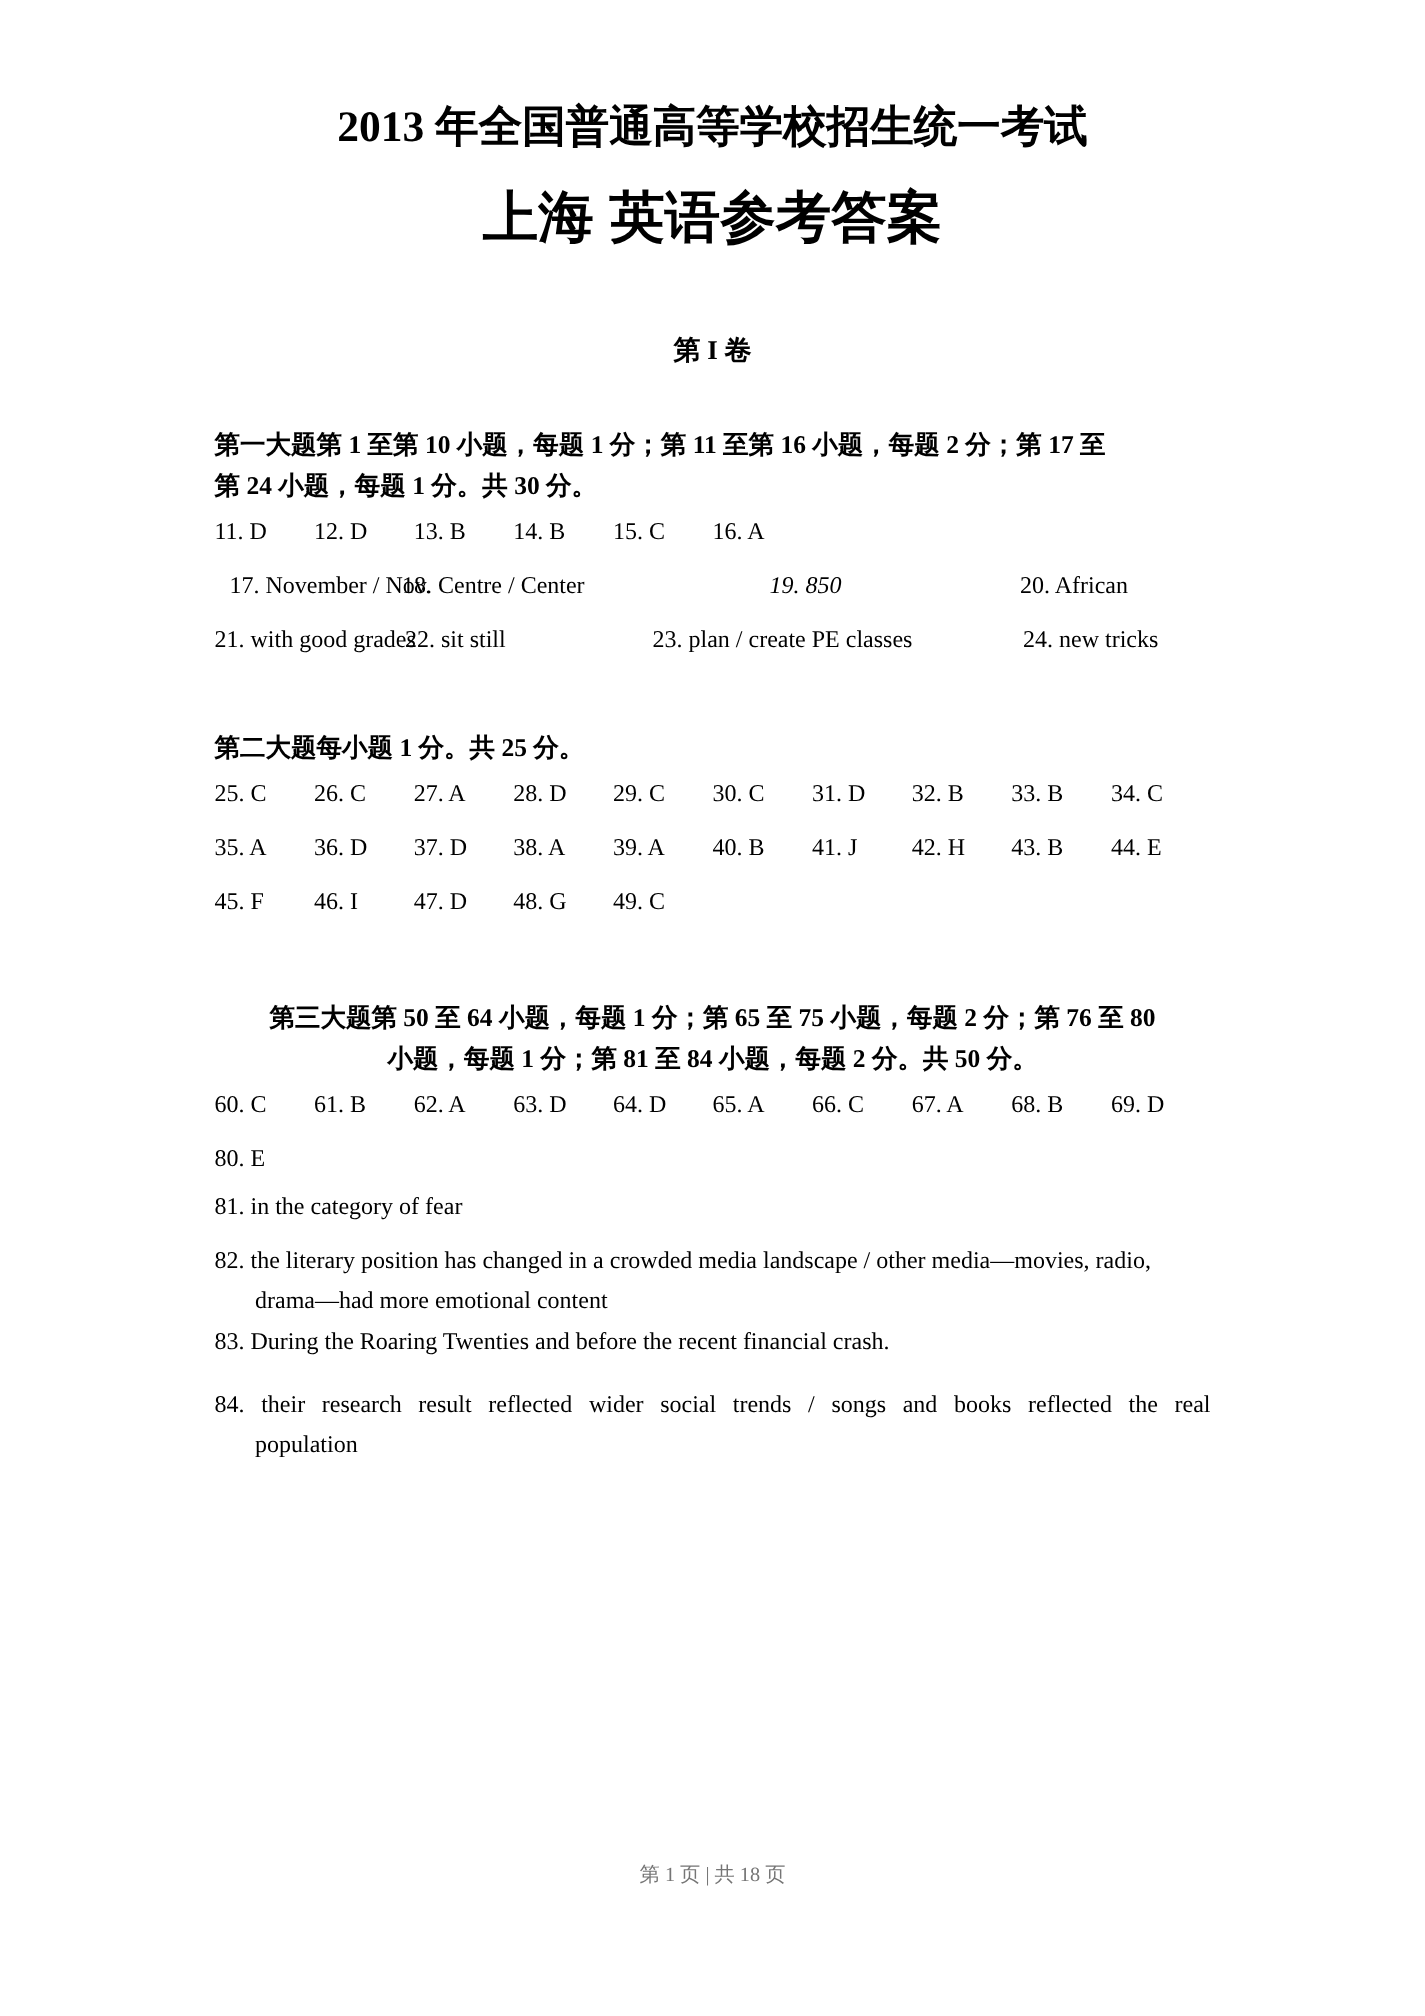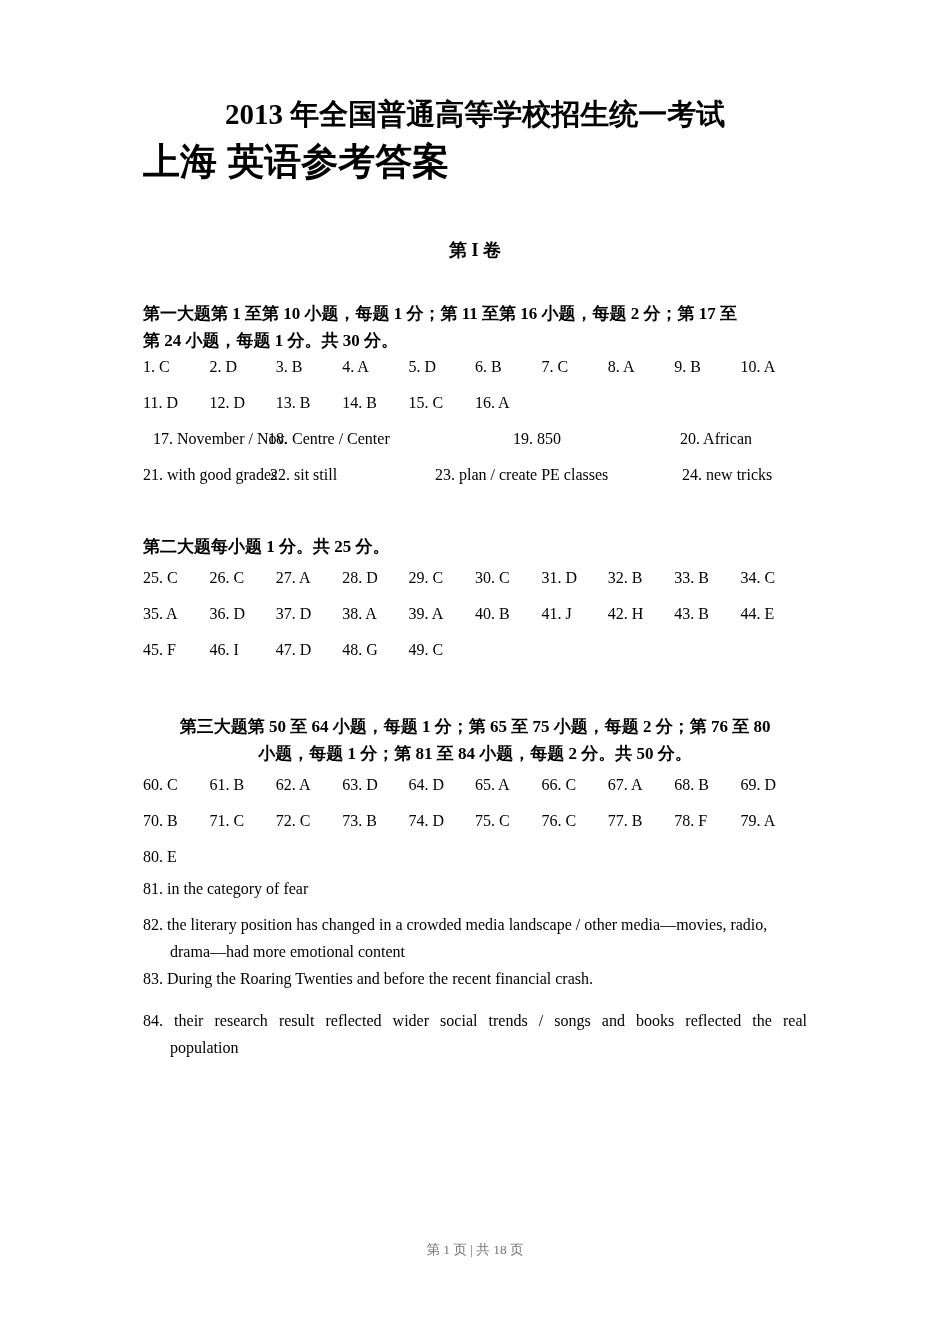--- a/index.html
+++ b/index.html
@@ -7,28 +7,28 @@
     width: 950px; height: 1344px;
     background: #ffffff;
     color: #000000;
     font-family: "Liberation Serif", "DejaVu Serif", serif;
     position: relative;
     overflow: hidden;
   }
   .content { width: 664px; margin: 0 auto; }
 
   .title1 {
-    margin: 0; padding-top: 94px;
+    margin: 0; padding-top: 65px;
     text-align: center;
     font-size: 29px; line-height: 40px; font-weight: bold;
     white-space: nowrap;
   }
   .title2 {
-    margin: 4px 0 0;
-    text-align: left;
+    margin: 16px 0 0;
+    text-align: center;
     font-size: 37px; line-height: 48px; font-weight: bold;
     font-family: "Liberation Sans", "DejaVu Sans", sans-serif;
   }
   .part {
     margin-top: 52px;
     text-align: center;
     font-size: 18px; line-height: 24px; font-weight: bold;
   }
 
   .sec-heading { font-weight: bold; font-size: 17px; }
@@ -40,21 +40,21 @@
   .row {
     display: grid;
     grid-template-columns: repeat(10, 1fr);
     font-size: 16px; line-height: 36px; height: 36px;
   }
   .mt-n5  { margin-top: -5px; }
   .mt-n10 { margin-top: -10px; }
 
   .tabrow { position: relative; height: 36px; line-height: 36px; font-size: 16px; }
   .tabrow .cell { position: absolute; top: 0; white-space: nowrap; }
-  .t17 .i0 { left: 10px; }   .t17 .i1 { left: 125px; } .t17 .i2 { left: 370px; } .t17 .i3 { left: 537px; }
+  .t17 .i0 { left: 10px; }   .t17 .i1 { left: 125px; } .t17 .i2 { left: 370px; font-style: italic; } .t17 .i3 { left: 537px; }
   .t21 .i0 { left: 0; }   .t21 .i1 { left: 127px; } .t21 .i2 { left: 292px; } .t21 .i3 { left: 539px; }
 
   .open { font-size: 16px; line-height: 27px; margin-top: 9px; }
   .open .oline { display: block; }
   .open .cont { padding-left: 27px; }
   .open .just { text-align: justify; text-align-last: justify; }
   .q81 { margin-top: 0; }
   .q83 { margin-top: 0; }
   .q84 { margin-top: 15px; }
 
@@ -70,32 +70,20 @@
 
 <div class="content">
 
   <h1 class="title1">2013 年全国普通高等学校招生统一考试</h1>
   <h2 class="title2">上海 英语参考答案</h2>
   <div class="part">第 I 卷</div>
 
   <div class="sec-heading sec1">
       <span class="hline i0">第一大题第 1 至第 10 小题，每题 1 分；第 11 至第 16 小题，每题 2 分；第 17 至</span>
       <span class="hline i1">第 24 小题，每题 1 分。共 30 分。</span>
-    </div>
-  <div class="row mt-n5">
-      <span class="cell i0">1. C</span>
-      <span class="cell i1">2. D</span>
-      <span class="cell i2">3. B</span>
-      <span class="cell i3">4. A</span>
-      <span class="cell i4">5. D</span>
-      <span class="cell i5">6. B</span>
-      <span class="cell i6">7. C</span>
-      <span class="cell i7">8. A</span>
-      <span class="cell i8">9. B</span>
-      <span class="cell i9">10. A</span>
     </div>
   <div class="row">
       <span class="cell i0">11. D</span>
       <span class="cell i1">12. D</span>
       <span class="cell i2">13. B</span>
       <span class="cell i3">14. B</span>
       <span class="cell i4">15. C</span>
       <span class="cell i5">16. A</span>
     </div>
   <div class="tabrow t17">
@@ -156,32 +144,20 @@
       <span class="cell i2">62. A</span>
       <span class="cell i3">63. D</span>
       <span class="cell i4">64. D</span>
       <span class="cell i5">65. A</span>
       <span class="cell i6">66. C</span>
       <span class="cell i7">67. A</span>
       <span class="cell i8">68. B</span>
       <span class="cell i9">69. D</span>
     </div>
   <div class="row">
-      <span class="cell i0">70. B</span>
-      <span class="cell i1">71. C</span>
-      <span class="cell i2">72. C</span>
-      <span class="cell i3">73. B</span>
-      <span class="cell i4">74. D</span>
-      <span class="cell i5">75. C</span>
-      <span class="cell i6">76. C</span>
-      <span class="cell i7">77. B</span>
-      <span class="cell i8">78. F</span>
-      <span class="cell i9">79. A</span>
-    </div>
-  <div class="row">
       <span class="cell i0">80. E</span>
     </div>
 
   <div class="open q81">81. in the category of fear</div>
 
   <div class="open">
     <span class="oline">82. the literary position has changed in a crowded media landscape / other media—movies, radio,</span>
     <span class="oline cont">drama—had more emotional content</span>
   </div>
 

